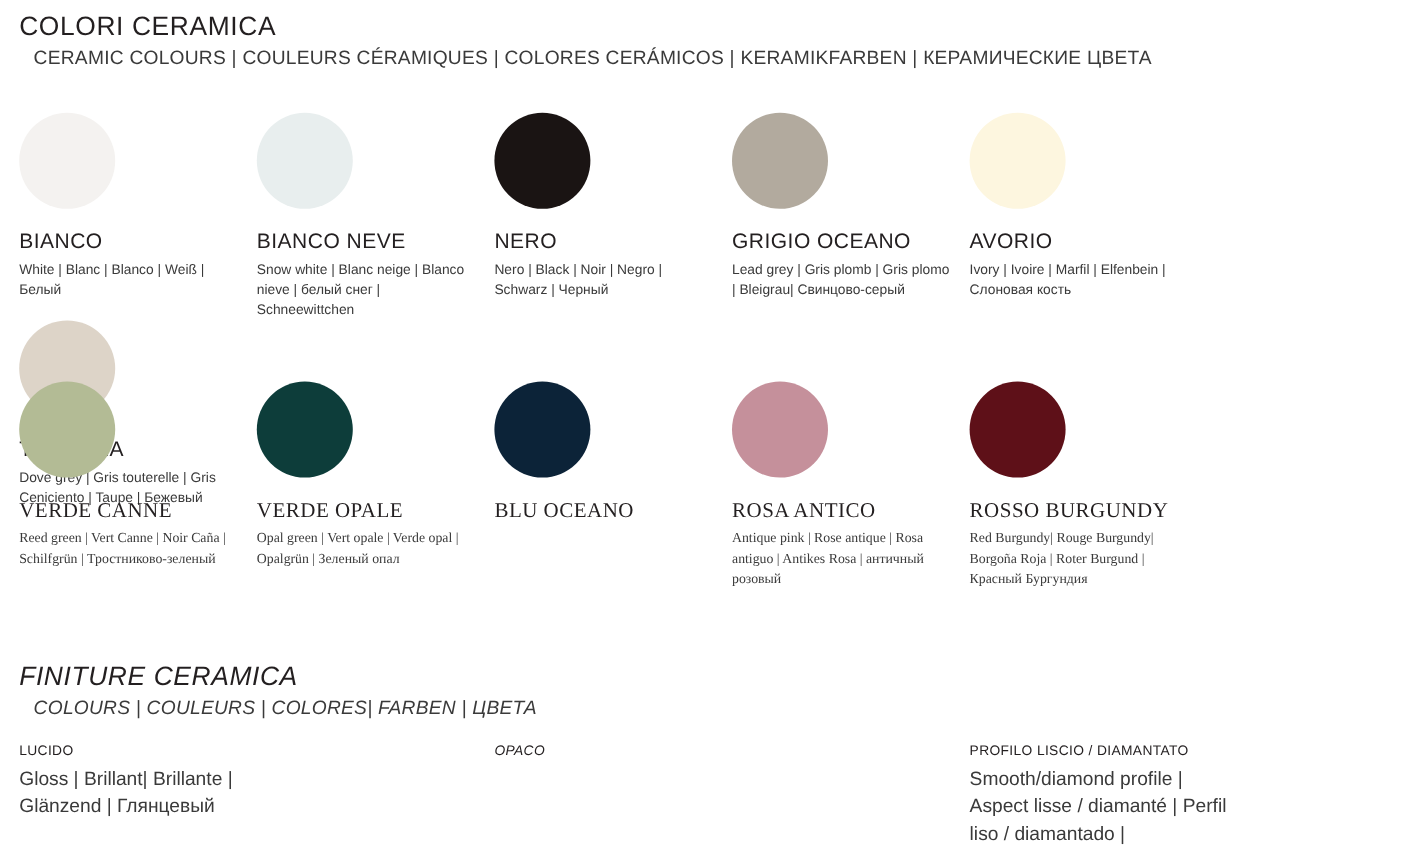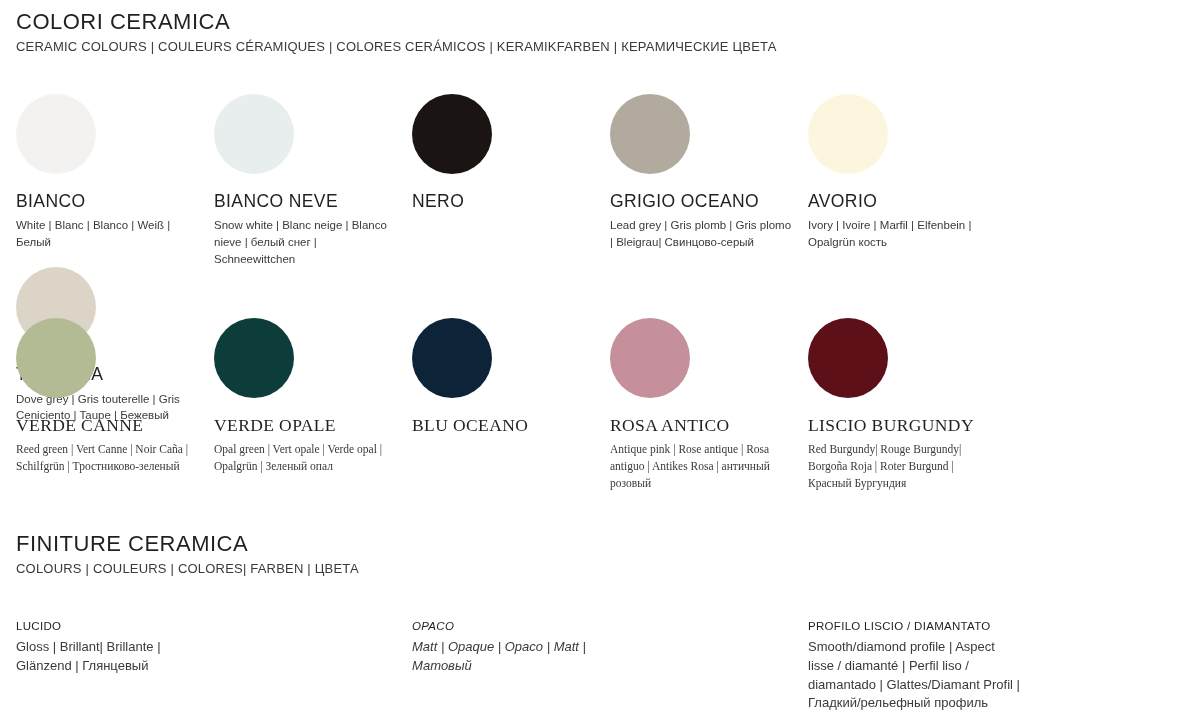--- a/index.html
+++ b/index.html
@@ -26,25 +26,26 @@
   }
   .section-title {
     font-size: 22px;
     letter-spacing: 0.5px;
     font-weight: 400;
     color: #231f20;
     line-height: 1.1;
     margin: 0;
   }
   .section-sub {
-    font-size: 13px;
+    font-size: 16px;
     color: #3a3a3a;
     letter-spacing: 0.2px;
     margin-top: 5px;
     line-height: 1.2;
+    margin-left: 12px;
   }
   .grid {
     position: absolute;
     left: 16px;
     display: flex;
     flex-wrap: wrap;
   }
   .swatch-cell {
     width: 198px;
     box-sizing: border-box;
@@ -82,21 +83,21 @@
   .finish-col.c1 { width: 396px; }
   .finish-col.c2 { width: 396px; font-style: italic; }
   .finish-col.c3 { width: 368px; }
   .finish-title {
     font-size: 11.5px;
     color: #231f20;
     letter-spacing: 0.3px;
     line-height: 1.3;
   }
   .finish-desc {
-    font-size: 13px;
+    font-size: 16px;
     color: #3a3a3a;
     line-height: 1.45;
     margin-top: 4px;
     max-width: 200px;
   }
   .finish-col.c3 .finish-desc { max-width: 215px; }
 </style>
 </head>
 <body>
 
@@ -117,32 +118,33 @@
 
     <div class="swatch-cell">
       <span class="disc" style="background:#e8eeee"></span>
       <div class="sw-name">BIANCO NEVE</div>
       <div class="sw-desc">Snow white | Blanc neige | Blanco nieve | белый снег | Schneewittchen</div>
     </div>
 
     <div class="swatch-cell">
       <span class="disc" style="background:#1a1413"></span>
       <div class="sw-name">NERO</div>
+      <div class="sw-desc">Nero | Black | Noir | Negro | Schwarz | Черный</div>
     </div>
 
     <div class="swatch-cell">
       <span class="disc" style="background:#b2aa9e"></span>
       <div class="sw-name">GRIGIO OCEANO</div>
       <div class="sw-desc">Lead grey | Gris plomb | Gris plomo | Bleigrau| Свинцово-серый</div>
     </div>
 
     <div class="swatch-cell">
       <span class="disc" style="background:#fdf6df"></span>
       <div class="sw-name">AVORIO</div>
-      <div class="sw-desc">Ivory | Ivoire | Marfil | Elfenbein | Opalgrün кость</div>
+      <div class="sw-desc">Ivory | Ivoire | Marfil | Elfenbein | Слоновая кость</div>
     </div>
 
     <div class="swatch-cell">
       <span class="disc" style="background:#ddd4c8"></span>
       <div class="sw-name">TORTORA</div>
       <div class="sw-desc">Dove grey | Gris touterelle | Gris Ceniciento | Taupe | Бежевый</div>
     </div>
 
   </div>
 
@@ -166,39 +168,38 @@
     </div>
 
     <div class="swatch-cell">
       <span class="disc" style="background:#c5909b"></span>
       <div class="sw-name">ROSA ANTICO</div>
       <div class="sw-desc">Antique pink | Rose antique | Rosa antiguo | Antikes Rosa | античный розовый</div>
     </div>
 
     <div class="swatch-cell">
       <span class="disc" style="background:#5e1018"></span>
-      <div class="sw-name">LISCIO BURGUNDY</div>
+      <div class="sw-name">ROSSO BURGUNDY</div>
       <div class="sw-desc">Red Burgundy| Rouge Burgundy| Borgoña Roja | Roter Burgund | Красный Бургундия</div>
     </div>
 
   </div>
 
-  <div class="section-head" style="top:532px;">
+  <div class="section-head" style="top:552px;font-style:italic;">
     <div class="section-title">FINITURE CERAMICA</div>
     <div class="section-sub">COLOURS | COULEURS | COLORES| FARBEN | ЦВЕТА</div>
   </div>
 
   <div class="finishes" style="top:619px;">
     <div class="finish-col c1">
       <div class="finish-title">LUCIDO</div>
       <div class="finish-desc">Gloss | Brillant| Brillante | Glänzend | Глянцевый</div>
     </div>
     <div class="finish-col c2">
       <div class="finish-title">OPACO</div>
-      <div class="finish-desc">Matt | Opaque | Opaco | Matt | Матовый</div>
     </div>
     <div class="finish-col c3">
       <div class="finish-title">PROFILO LISCIO / DIAMANTATO</div>
       <div class="finish-desc">Smooth/diamond profile | Aspect lisse / diamanté | Perfil liso / diamantado  | Glattes/Diamant Profil | Гладкий/рельефный профиль</div>
     </div>
   </div>
 
 </div>
 
 </body></html>

